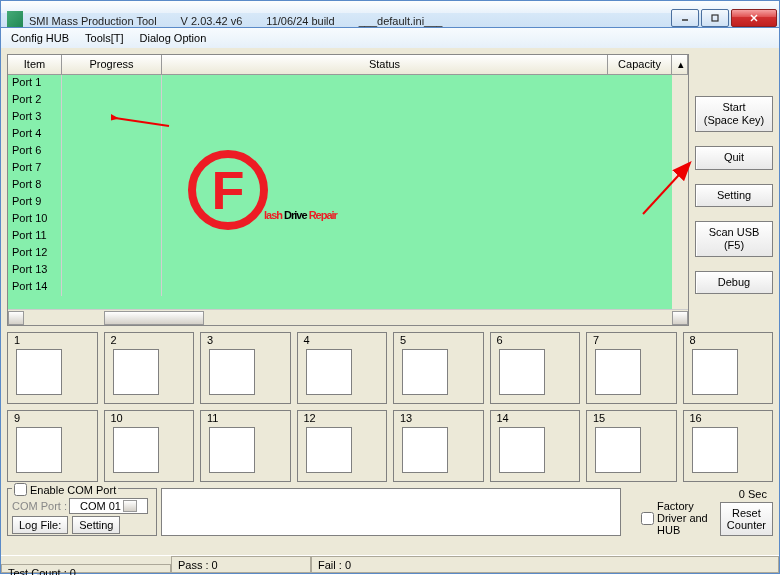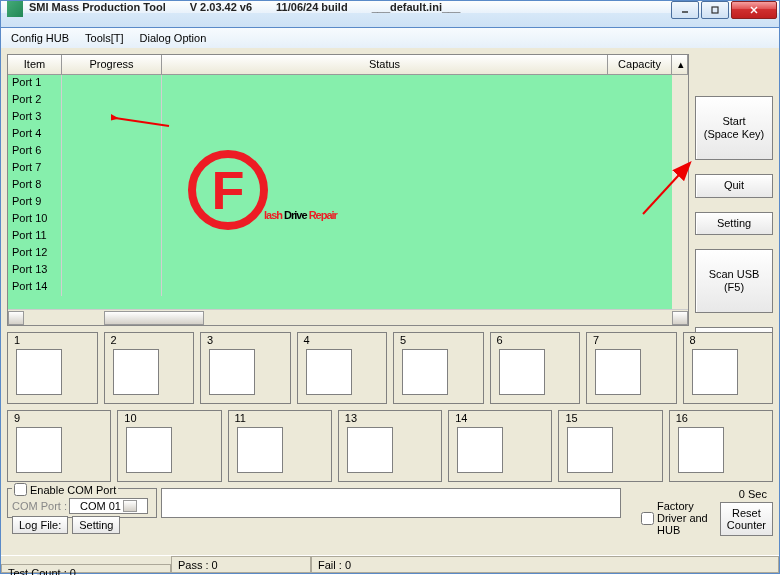--- a/index.html
+++ b/index.html
@@ -1,18 +1,18 @@
 <!DOCTYPE html>
 <html><head>
 <meta charset="utf-8">
 <style>
 * { box-sizing: border-box; margin: 0; padding: 0; font-family: Tahoma, sans-serif; font-size: 11px; }
 body { background: #fff; width: 780px; height: 575px; overflow: hidden; }
 
-.titlebar { height: 28px; background: linear-gradient(#fdfefe, #e9f2fb 45%, #d7e8f8 46%, #cde1f5); border: 1px solid #5a8ac8; display: flex; align-items: flex-start; padding: 0 2px 0 6px; font-weight: bold; }
+.titlebar { height: 28px; background: linear-gradient(#fdfefe, #e9f2fb 45%, #d7e8f8 46%, #cde1f5); border: 1px solid #5a8ac8; display: flex; align-items: flex-end; padding: 0 2px 0 6px; }
 .titlebar-icon { width: 16px; height: 16px; background: linear-gradient(135deg,#4a7,#285); margin-right: 6px; }
 .titlebar-text { flex: 1; display: flex; gap: 24px; color: #222; font-size: 12px; }
 .win-btn { width: 28px; height: 18px; border: 1px solid #4b6f9e; background: linear-gradient(#f3f8fd,#cfe1f4); display: flex; align-items: center; justify-content: center; margin-left: 2px; border-radius: 2px; cursor: pointer; }
 .win-btn.close { width: 46px; background: linear-gradient(#f5a0a0,#e05050 45%,#d03030 46%,#c02020); border-color: #8a2020; color: #fff; }
 .win-btn svg { width: 10px; height: 10px; }
 
 .menubar { height: 20px; background: linear-gradient(#f7fbfe,#e6f0f9); border-left: 1px solid #5a8ac8; border-right: 1px solid #5a8ac8; display: flex; align-items: center; padding: 0 4px; gap: 4px; }
 .menubar span { padding: 2px 6px; cursor: pointer; }
 
 .client { border: 1px solid #5a8ac8; border-top: none; height: calc(575px - 28px - 20px - 1px); background: #ece9d8; padding: 6px; position: relative; }
@@ -40,33 +40,33 @@
 .vscroll { width: 16px; background: #ece9d8; }
 
 .overlay-logo { position: absolute; left: 180px; top: 95px; pointer-events: none; }
 .logo-f { display: inline-flex; align-items: center; justify-content: center; width: 80px; height: 80px; border: 8px solid #ed1c24; border-radius: 50%; color: #ed1c24; font-size: 54px; font-weight: 900; font-family: Arial, sans-serif; }
 .logo-text { display: inline-block; vertical-align: middle; font-size: 38px; font-weight: 900; font-family: Arial Black, Arial, sans-serif; letter-spacing: -1px; margin-left: -4px; }
 .lt-red { color: #ed1c24; }
 .lt-blk { color: #000; }
 
 .side-btns { width: 78px; display: flex; flex-direction: column; gap: 14px; padding-top: 42px; }
 .btn { background: linear-gradient(#fff,#e8e8e8); border: 1px solid #808080; padding: 4px 2px; text-align: center; cursor: pointer; line-height: 1.2; box-shadow: 1px 1px 0 #fff inset; }
-.btn.two-line { padding: 18px 2px; }
+.btn.two-line { padding: 4px 2px; }
 
 .arrow1 { position: absolute; left: 110px; top: 60px; width: 60px; height: 20px; pointer-events: none; }
 .arrow2 { position: absolute; left: 638px; top: 110px; width: 60px; height: 60px; pointer-events: none; }
 
 .port-grid { margin-top: 6px; }
 .port-row { display: flex; gap: 6px; }
 .port-cell { flex: 1; border: 1px solid #808080; height: 72px; position: relative; padding: 2px 4px; background: #ece9d8; }
 .port-cell .num { position: absolute; left: 6px; top: 1px; }
 .port-cell .inner { position: absolute; left: 8px; top: 16px; width: 46px; height: 46px; background: #fff; border: 1px solid #808080; box-shadow: 1px 1px 0 #fff inset; }
 .port-row + .port-row { margin-top: 6px; }
 
-.bottom { display: flex; margin-top: 6px; gap: 4px; align-items: stretch; height: 30px; }
+.bottom { display: flex; margin-top: 6px; gap: 4px; align-items: stretch; height: 48px; }
 .com-box { width: 150px; border: 1px solid #808080; padding: 2px 4px; position: relative; }
 .chk { display: flex; align-items: center; gap: 3px; margin-top: -8px; background: #ece9d8; width: max-content; padding: 0 2px; }
 .chk input { margin: 0; }
 .com-row { display: flex; align-items: center; gap: 2px; margin-top: 2px; }
 .com-row .lbl { color: #888; }
 .com-select { display: flex; align-items: center; background: #fff; border: 1px solid #808080; padding: 1px 10px; }
 .com-select .dd { width: 14px; height: 12px; background: linear-gradient(#fff,#d4d0c8); border: 1px solid #999; margin-left: 2px; }
 .log-row { display: flex; gap: 4px; margin-top: 2px; }
 .sm-btn { background: linear-gradient(#fff,#e8e8e8); border: 1px solid #808080; padding: 2px 6px; cursor: pointer; }
 
@@ -299,20 +299,24 @@
         </div>
       <div class="port-cell">
           <span class="num">10</span>
           <div class="inner"></div>
         </div>
       <div class="port-cell">
           <span class="num">11</span>
           <div class="inner"></div>
         </div>
       <div class="port-cell">
+          <span class="num">12</span>
+          <div class="inner"></div>
+        </div>
+      <div class="port-cell">
           <span class="num">13</span>
           <div class="inner"></div>
         </div>
       <div class="port-cell">
           <span class="num">14</span>
           <div class="inner"></div>
         </div>
       <div class="port-cell">
           <span class="num">15</span>
           <div class="inner"></div>

